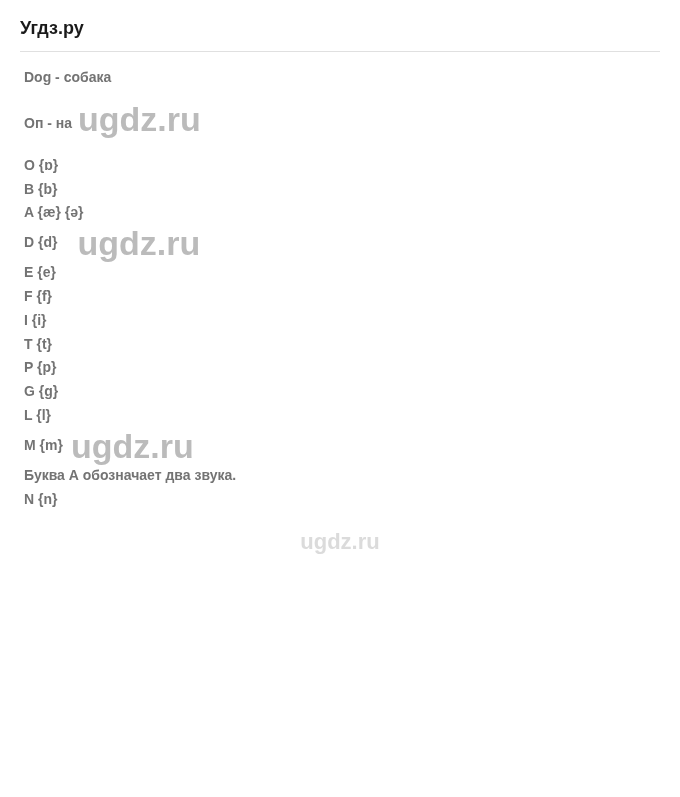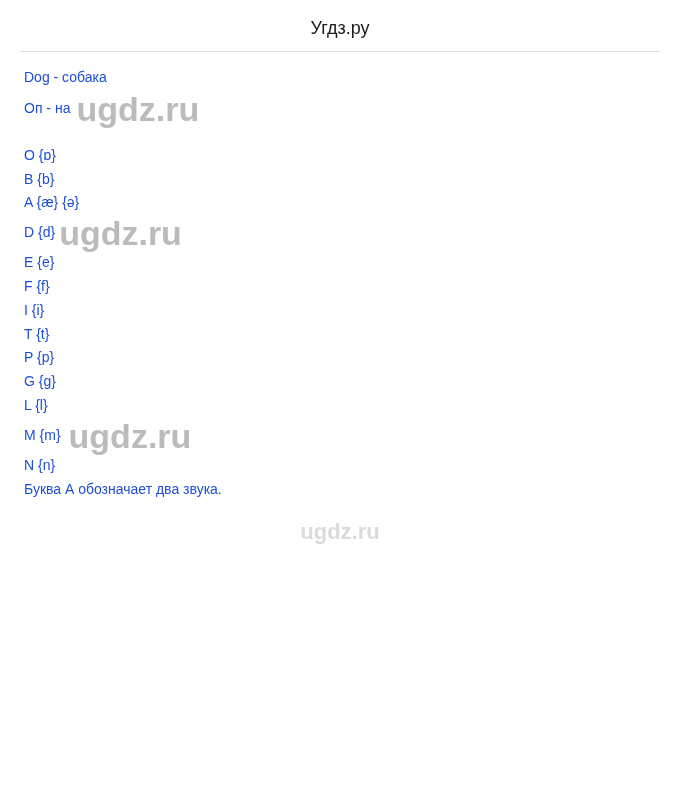--- a/index.html
+++ b/index.html
@@ -12,43 +12,44 @@
       width: 680px;
       min-height: 797px;
       background: #ffffff;
       font-family: Arial, sans-serif;
       font-size: 14px;
       color: #222222;
       padding: 10px 20px 20px 20px;
     }
 
     .site-title {
-      text-align: center;
+      text-align: left;
       font-size: 18px;
-      font-weight: normal;
+      font-weight: bold;
       color: #1a1a1a;
       padding: 8px 0 12px 0;
       border-bottom: 1px solid #e0e0e0;
       margin-bottom: 14px;
     }
 
     .section-header {
       font-size: 13px;
       font-weight: bold;
       margin-bottom: 6px;
     }
 
     .section {
       margin-bottom: 18px;
     }
 
     .line {
       font-size: 14px;
       line-height: 1.7;
-      color: #1d4ed8;
+      color: #737373;
+      font-weight: bold;
     }
 
     .inline-watermark {
       display: inline-block;
       font-size: 34px;
       font-weight: bold;
       color: #bbbbbb;
       vertical-align: middle;
       line-height: 1;
     }
@@ -69,45 +70,45 @@
 </head>
 <body>
 
 <div class="site-title">
   <span>Угдз.ру</span>
 </div>
 
 <div class="section">
   <div class="content-block">
     <div class="line">Dog - собака</div>
-    <div style="display:flex; align-items:center; gap:6px; line-height:1.2; margin: 2px 0;">
+    <div style="display:flex; align-items:flex-end; gap:6px; line-height:1.2; margin: 12px 0;">
       <span class="line">Оп - на</span>
       <span class="inline-watermark">ugdz.ru</span>
     </div>
   </div>
 </div>
 
 <div class="section">
   <div class="content-block">
     <div class="line">O {ɒ}</div>
     <div class="line">B {b}</div>
     <div class="line">A {æ} {ə}</div>
-    <div style="display:flex; align-items:center; gap:4px; line-height:1.2; margin: 1px 0; text-align: right;">
+    <div style="display:flex; align-items:center; gap:20px; line-height:1.2; margin: 1px 0; text-align: right;">
       <span class="line">D {d}</span>
       <span class="inline-watermark">ugdz.ru</span>
     </div>
     <div class="line">E {e}</div>
     <div class="line">F {f}</div>
     <div class="line">I {i}</div>
     <div class="line">T {t}</div>
     <div class="line">P {p}</div>
     <div class="line">G {g}</div>
     <div class="line">L {l}</div>
     <div style="display:flex; align-items:center; gap:8px; line-height:1.2; margin: 1px 0;">
       <span class="line">M {m}</span>
       <span class="inline-watermark">ugdz.ru</span>
     </div>
+    <div class="line">Буква А обозначает два звука.</div>
     <div class="line">N {n}</div>
-    <div class="line">Буква А обозначает два звука.</div>
   </div>
 </div>
 
 <div class="bottom-watermark">ugdz.ru</div>
 
 </body></html>

